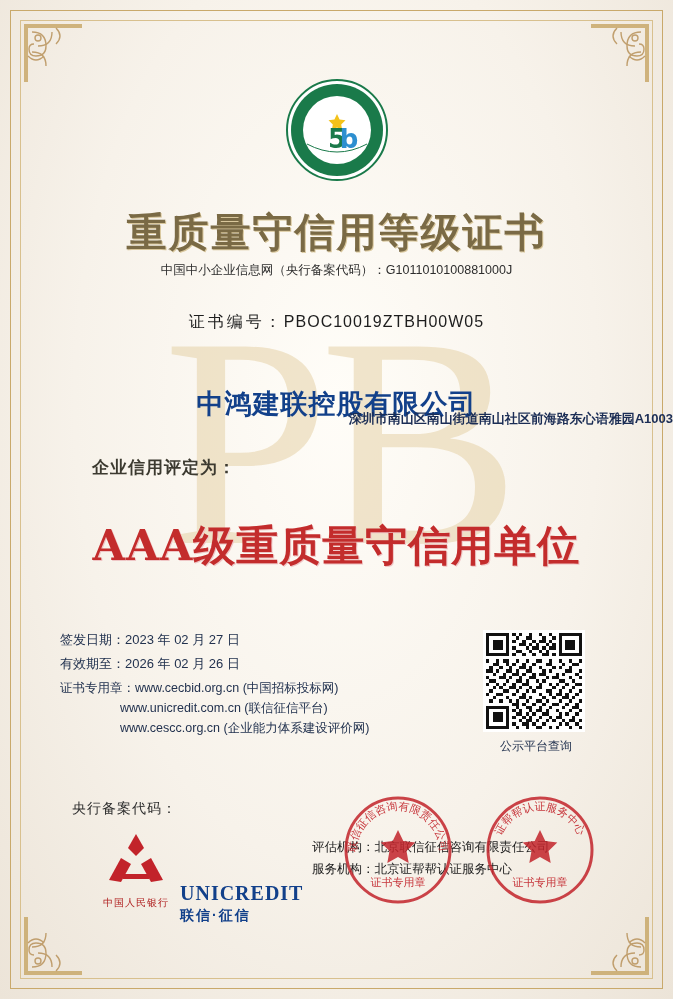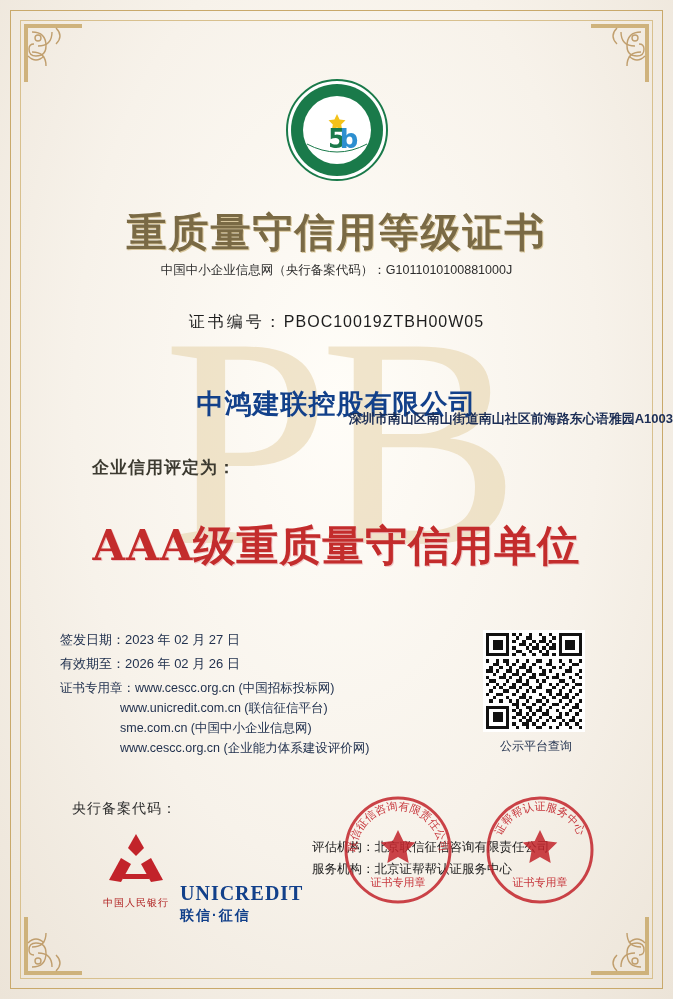--- a/index.html
+++ b/index.html
@@ -218,24 +218,23 @@
   <div class="dates">
     <div class="row">
       <span class="k">签发日期：</span><span>2023 年 02 月 27 日</span>
     </div>
     <div class="row">
       <span class="k">有效期至：</span><span>2026 年 02 月 26 日</span>
     </div>
   </div>
 
   <div class="links">
-    <div style="display:inline">证书专用章：</div><span>www.cescc.org.cn (中国招标投标网)</span>
+    <div style="display:inline">证书专用章：</div><span>www.cecbid.org.cn (中国招标投标网)</span>
     <div style="padding-left:60px">
       <div>www.unicredit.com.cn (联信征信平台)</div>
-      <div>sme.com.cn (中国中小企业信息网)</div>
       <div>www.cescc.org.cn (企业能力体系建设评价网)</div>
     </div>
   </div>
 
   <svg class="qr" viewBox="0 0 29 29" shape-rendering="crispEdges">
     <rect width="29" height="29" fill="#fff"></rect>
     <g fill="#111">
       <rect x="0" y="0" width="7" height="1"></rect>
         <rect x="0" y="6" width="7" height="1"></rect>
       <rect x="0" y="0" width="1" height="7"></rect>

